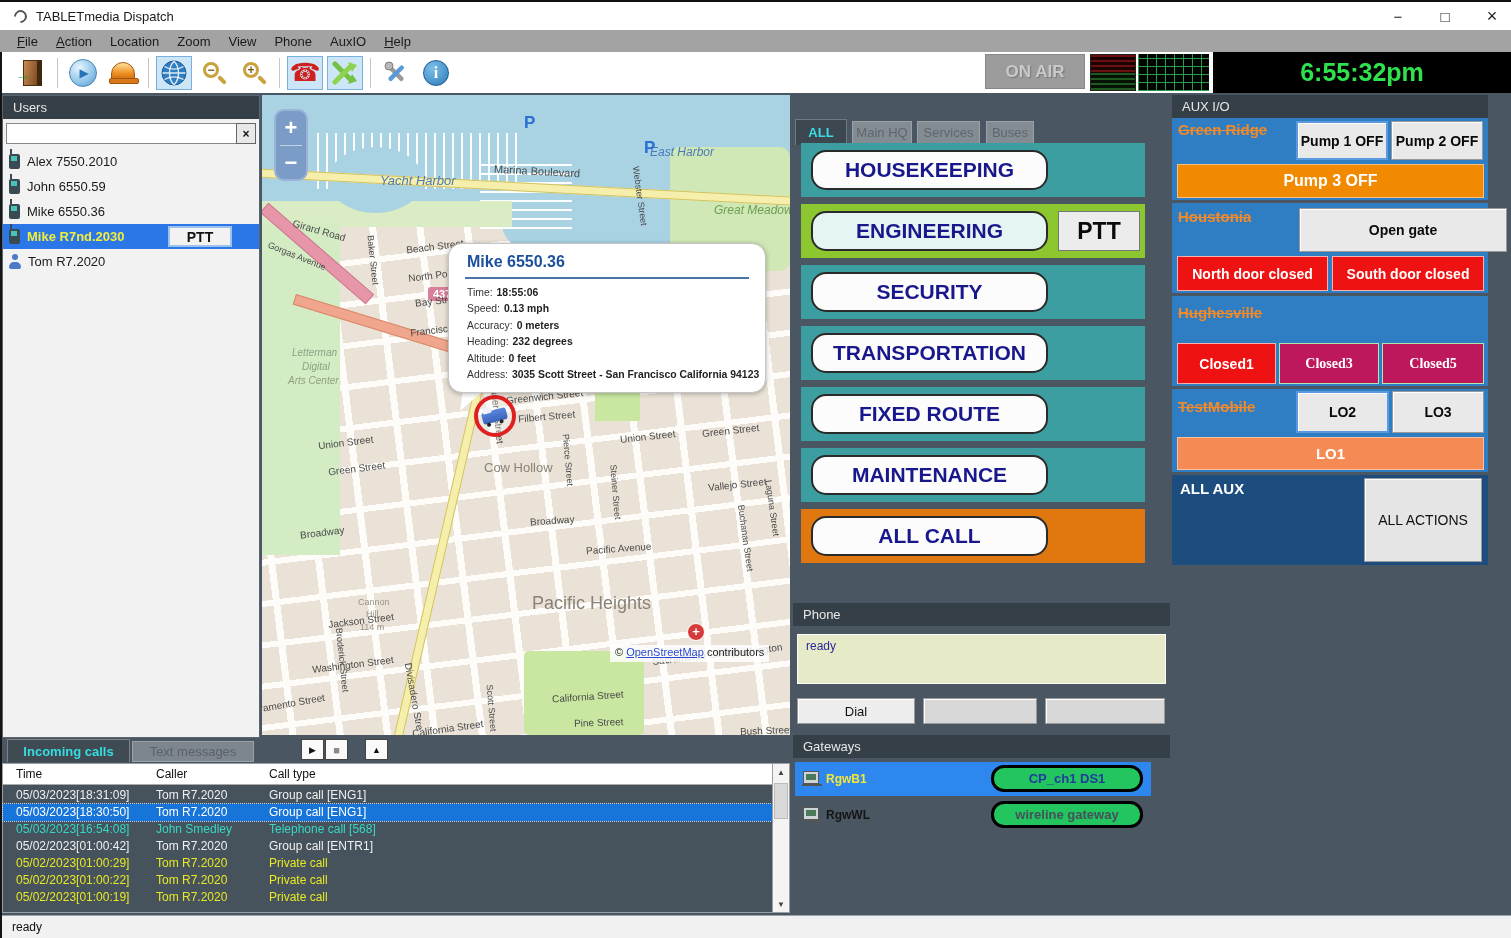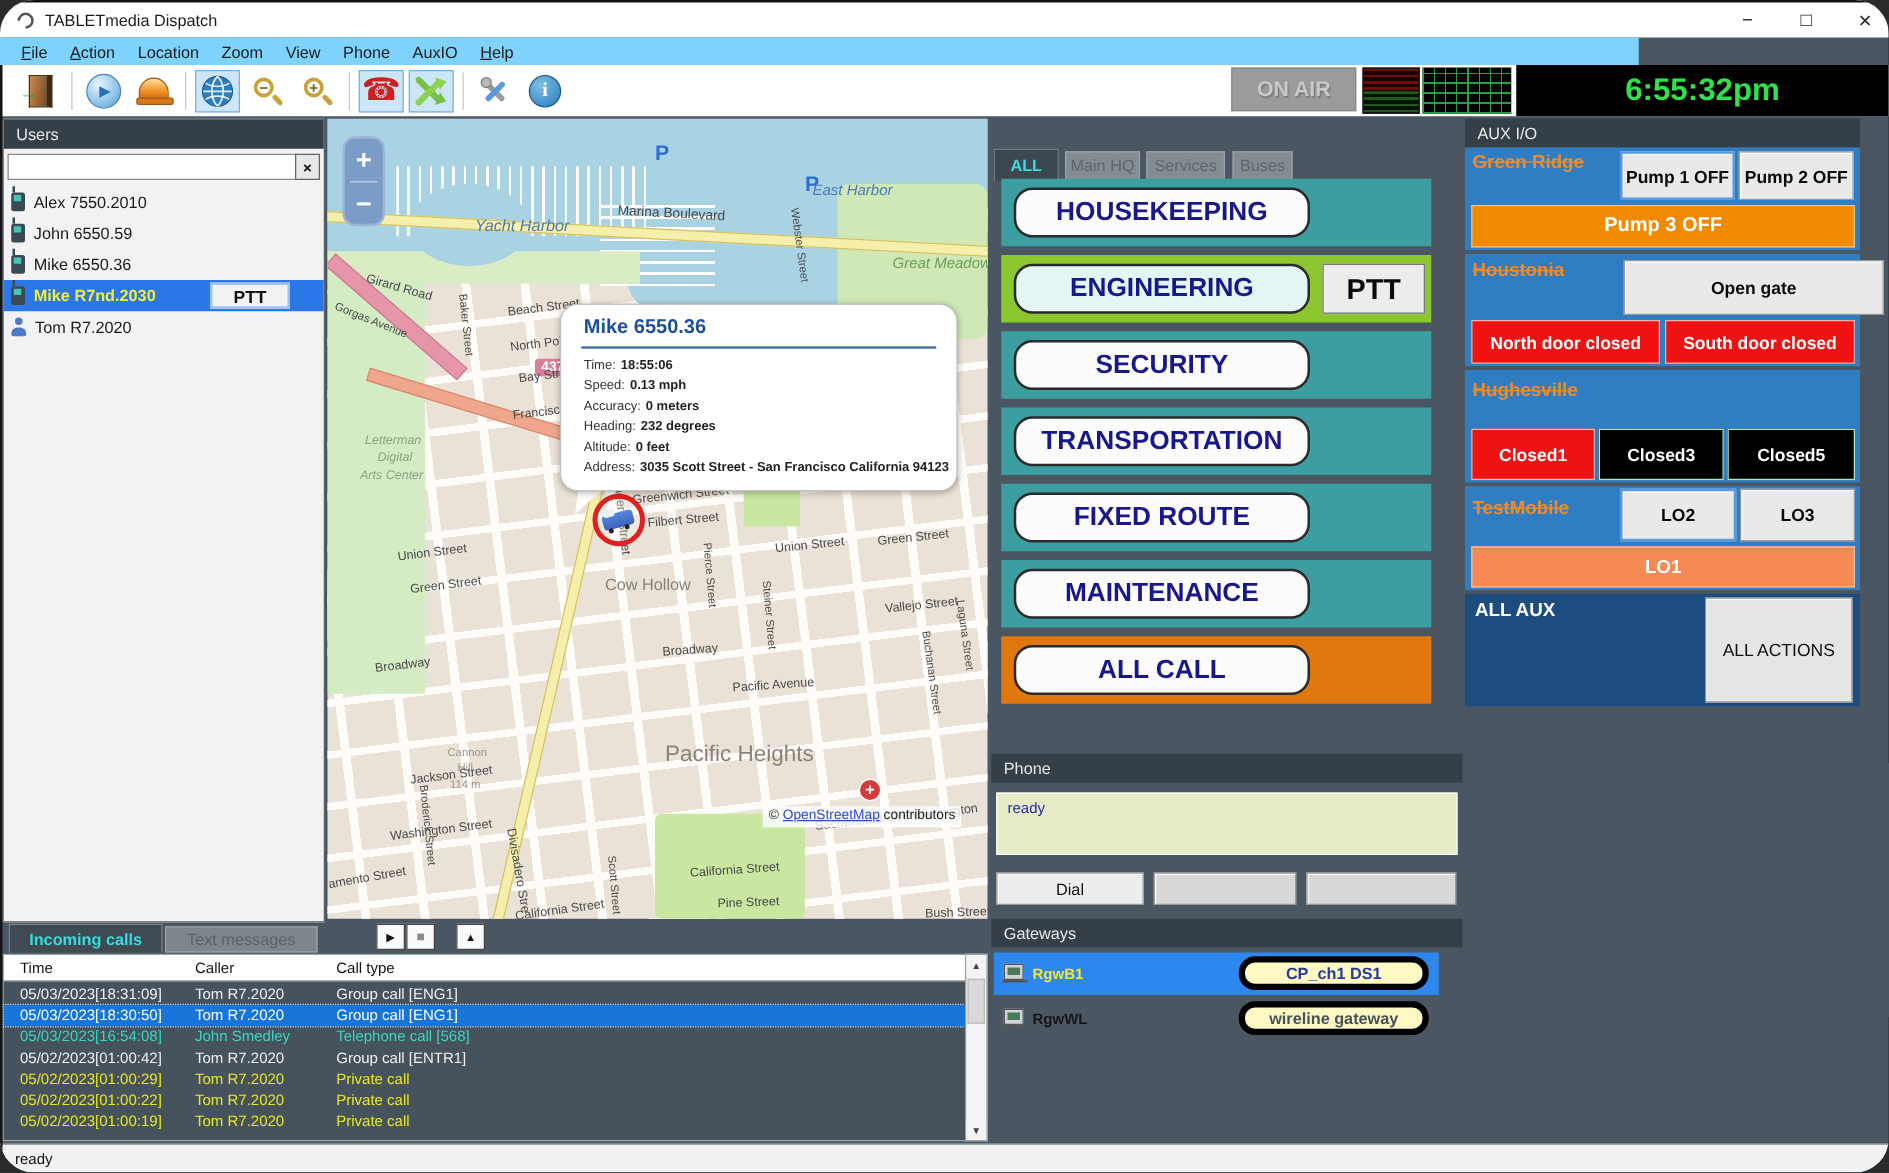--- a/index.html
+++ b/index.html
@@ -1,28 +1,28 @@
 <!DOCTYPE html>
 <html><head>
 <meta charset="utf-8">
 <style>
   * { box-sizing:border-box; margin:0; padding:0; }
   html,body { background:#2a2a2a; }
   #app { position:relative; width:1511px; height:938px; background:#4a5661;
-         font-family:"Liberation Sans",sans-serif; overflow:hidden;border-radius:27px; }
+         font-family:"Liberation Sans",sans-serif; overflow:hidden; }
 
   
   .titlebar { position:absolute; left:0; top:0; width:1511px; height:30px; background:#fff;
               border-top:2px solid #111; display:flex; align-items:center; }
   .app-ring { width:13px; height:13px; border:2.5px solid #555; border-radius:50%;
               border-bottom-color:transparent; transform:rotate(45deg); margin-left:14px; }
   .app-title { font-size:13px; color:#1a1a1a; margin-left:9px; }
   .win-btn { position:absolute; top:0; width:44px; height:29px; display:flex; align-items:center;
              justify-content:center; font-size:15px; color:#222; }
-  .menubar { position:absolute; left:0; top:30px; width:1311px; height:22px; background:#7dd3fc;
+  .menubar { position:absolute; left:0; top:30px; width:1511px; height:22px; background:#a3a3a3;
              display:flex; align-items:center; padding-left:8px; }
   .menu-item { font-size:13px; color:#1a1a1a; padding:2px 9px; display:inline-block; }
   .menu-item.u-first::first-letter { text-decoration:underline; }
   .toolbar { position:absolute; left:0; top:52px; width:1511px; height:41px; background:#fff;
              display:flex; align-items:center; padding-left:12px; }
   .tb { width:36px; height:34px; display:flex; align-items:center; justify-content:center; margin:0 2px; }
   .tb.sel { background:#cde6f7; border:1px solid #7ab0dc; }
   .tb-sep { width:1px; height:30px; background:#c6c6c6; margin:0 5px; }
   .icon-door { width:19px; height:26px; background:linear-gradient(100deg,#c98a52,#7a4a22);
                border:1px solid #4a2f12; border-right:5px solid #3f2810; position:relative; }
@@ -169,43 +169,43 @@
   .aux-sec.navy { background:#1d4d7f; }
   .aux-label { position:absolute; color:#f08a2a; font-weight:bold; font-size:15px;
                text-decoration:line-through; }
   .aux-label-plain { position:absolute; color:#fff; font-weight:bold; font-size:15px; }
   .aux-btn { position:absolute; font-weight:bold; font-size:14px; display:flex; align-items:center;
              justify-content:center; border:1px solid #999; }
   .aux-btn.gray { background:#e9e9e9; color:#0a0a0a; box-shadow:inset 1px 1px 0 #fff; }
   .aux-btn.gray.focus { border:2px solid #5a9ae0; }
   .aux-btn.orange { background:#f18a00; color:#fff; border-color:#f8c080; font-size:16px; }
   .aux-btn.red { background:#ee1212; color:#fff; border-color:#f8b0b0; }
-  .aux-btn.green { background:#000000; color:#fff; border-color:#b0e8b0; }
+  .aux-btn.green { background:#be185d; color:#fff; border-color:#b0e8b0;font-family:Liberation Serif, serif; }
   .aux-btn.salmon { background:#f58a55; color:#fff; border-color:#f8c0a0; font-size:15px; }
   .aux-btn.allact { background:#e5e5e5; color:#111; font-weight:normal; box-shadow:inset 1px 1px 0 #fff; }
 
   
   #phone-panel { position:absolute; left:793px; top:603px; width:377px; height:128px; }
   .ph-display { position:absolute; left:4px; top:31px; width:369px; height:50px; background:#e7eac6;
                 border:1px solid #fbfbfb; color:#2a2a9e; font-size:12px; padding:4px 8px; }
   .ph-btn { position:absolute; top:95px; height:26px; border:1px solid #999; font-size:13px; color:#111;
             display:flex; align-items:center; justify-content:center; box-shadow:inset 1px 1px 0 #fff; }
 
   
   #gateways-panel { position:absolute; left:793px; top:735px; width:377px; height:172px; }
   .gw-row { position:absolute; left:2px; width:356px; height:34px; }
   .gw-row.sel { background:#2e87ef; }
   .icon-pc { position:absolute; left:8px; top:9px; width:16px; height:13px; background:#cfd4d8;
              border:1px solid #555; }
   .icon-pc::before { content:""; position:absolute; left:2px; top:2px; width:10px; height:6px; background:#4a7a5a; }
   .icon-pc::after { content:""; position:absolute; left:-2px; bottom:-3px; width:20px; height:2px; background:#555; }
   .gw-name { position:absolute; left:31px; top:10px; font-size:12px; font-weight:bold; color:#151515; }
   .gw-row.sel .gw-name { color:#f5e63a; }
-  .gw-btn { position:absolute; left:196px; top:3px; width:152px; height:27px; background:#fef9c3;
-            border:5px solid #000000; border-radius:13px; color:#243b9c; font-weight:bold; font-size:13px;
+  .gw-btn { position:absolute; left:196px; top:3px; width:152px; height:27px; background:#22c55e;
+            border:3px solid #000000; border-radius:13px; color:#243b9c; font-weight:bold; font-size:13px;
             display:flex; align-items:center; justify-content:center; }
   .gw-btn.alt { color:#44505a; }
 
   
   #calls-panel { position:absolute; left:2px; top:739px; width:788px; height:175px; }
   .ctab { position:absolute; font-size:13px; display:flex; align-items:center; justify-content:center; }
   .ctab.active { left:5px; top:0; width:123px; height:23px; background:#3f4a52; border:1px solid #7a8288;
                  border-bottom:none; color:#35dde0; font-weight:bold; }
   .ctab.inactive { left:130px; top:2px; width:122px; height:21px; background:#7e868d;
                    border:1px solid #9aa2a8; color:#5a6168; }

